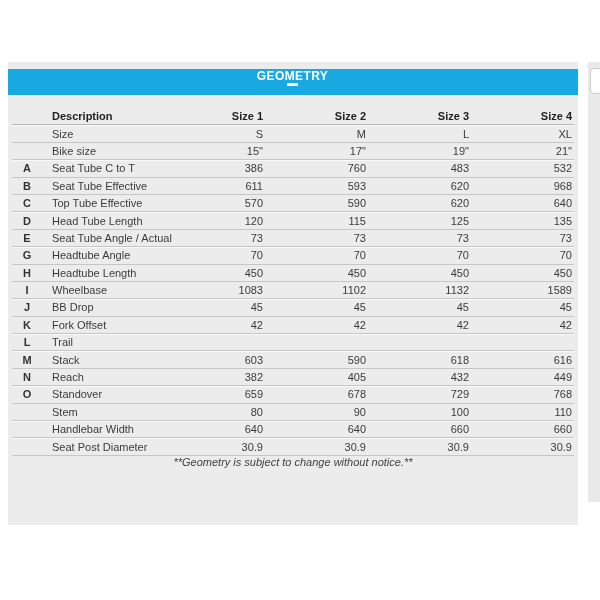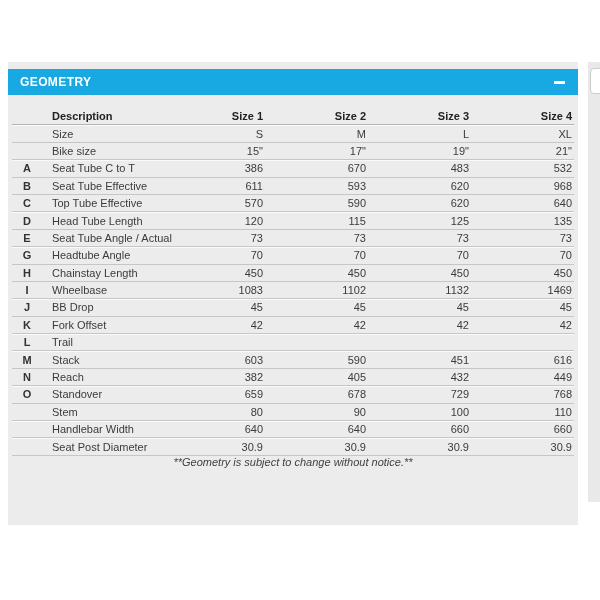--- a/index.html
+++ b/index.html
@@ -26,23 +26,23 @@
     background: var(--panel-bg, #ececec);
     box-sizing: border-box;
     padding-top: 7px;
   }
 
   .panel-header {
     height: 26px;
     background: var(--accent, #18a9e3);
     display: flex;
     align-items: center;
-    justify-content: space-between;
     padding: 0 13px 0 12px;
     cursor: pointer;
+    flex-direction: column;
   }
   .panel-title {
     color: #ffffff;
     font-size: 12px;
     font-weight: bold;
     letter-spacing: 0.4px;
   }
   .collapse-btn {
     display: inline-block;
     width: 11px;
@@ -160,21 +160,21 @@
           <td class="cell-desc">Bike size</td>
           <td class="cell-val">15"</td>
           <td class="cell-val">17"</td>
           <td class="cell-val">19"</td>
           <td class="cell-val">21"</td>
         </tr>
         <tr>
           <td class="cell-letter">A</td>
           <td class="cell-desc">Seat Tube C to T</td>
           <td class="cell-val">386</td>
-          <td class="cell-val">670</td>
+          <td class="cell-val">760</td>
           <td class="cell-val">483</td>
           <td class="cell-val">532</td>
         </tr>
         <tr>
           <td class="cell-letter">B</td>
           <td class="cell-desc">Seat Tube Effective</td>
           <td class="cell-val">611</td>
           <td class="cell-val">593</td>
           <td class="cell-val">620</td>
           <td class="cell-val">968</td>
@@ -206,33 +206,33 @@
         <tr>
           <td class="cell-letter">G</td>
           <td class="cell-desc">Headtube Angle</td>
           <td class="cell-val">70</td>
           <td class="cell-val">70</td>
           <td class="cell-val">70</td>
           <td class="cell-val">70</td>
         </tr>
         <tr>
           <td class="cell-letter">H</td>
-          <td class="cell-desc">Chainstay Length</td>
+          <td class="cell-desc">Headtube Length</td>
           <td class="cell-val">450</td>
           <td class="cell-val">450</td>
           <td class="cell-val">450</td>
           <td class="cell-val">450</td>
         </tr>
         <tr>
           <td class="cell-letter">I</td>
           <td class="cell-desc">Wheelbase</td>
           <td class="cell-val">1083</td>
           <td class="cell-val">1102</td>
           <td class="cell-val">1132</td>
-          <td class="cell-val">1469</td>
+          <td class="cell-val">1589</td>
         </tr>
         <tr>
           <td class="cell-letter">J</td>
           <td class="cell-desc">BB Drop</td>
           <td class="cell-val">45</td>
           <td class="cell-val">45</td>
           <td class="cell-val">45</td>
           <td class="cell-val">45</td>
         </tr>
         <tr>
@@ -249,21 +249,21 @@
           <td class="cell-val"></td>
           <td class="cell-val"></td>
           <td class="cell-val"></td>
           <td class="cell-val"></td>
         </tr>
         <tr>
           <td class="cell-letter">M</td>
           <td class="cell-desc">Stack</td>
           <td class="cell-val">603</td>
           <td class="cell-val">590</td>
-          <td class="cell-val">451</td>
+          <td class="cell-val">618</td>
           <td class="cell-val">616</td>
         </tr>
         <tr>
           <td class="cell-letter">N</td>
           <td class="cell-desc">Reach</td>
           <td class="cell-val">382</td>
           <td class="cell-val">405</td>
           <td class="cell-val">432</td>
           <td class="cell-val">449</td>
         </tr>

